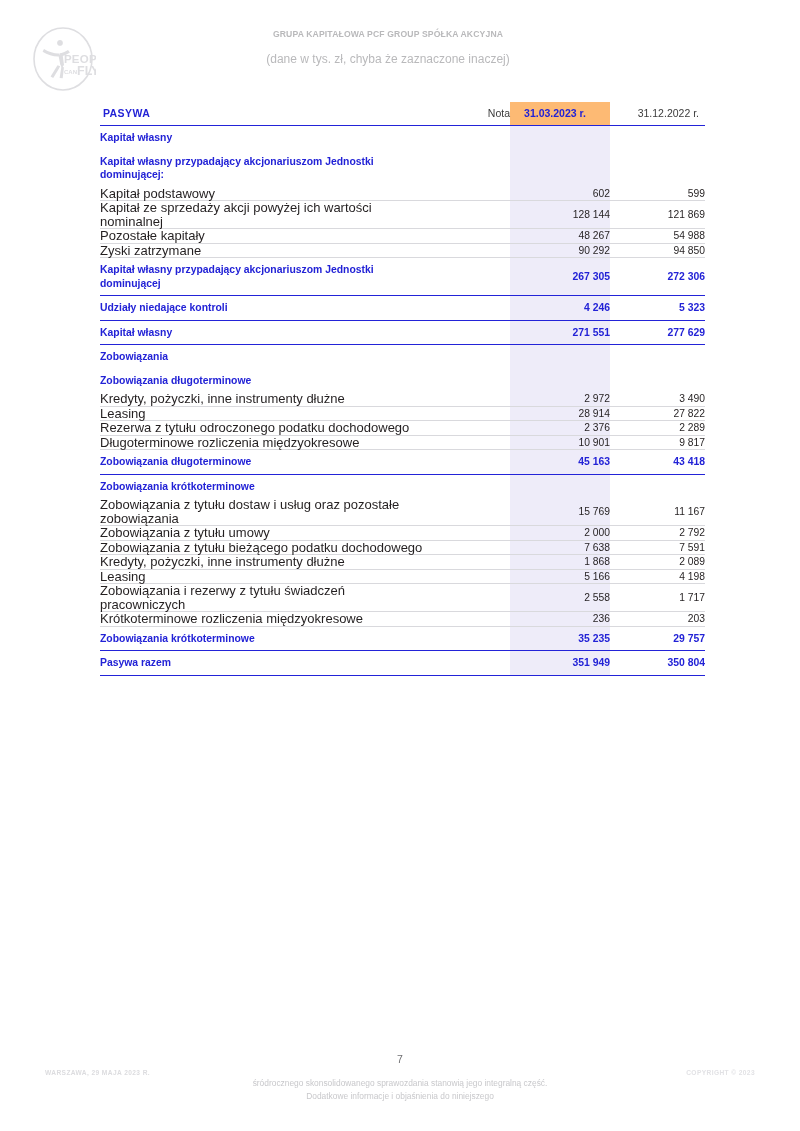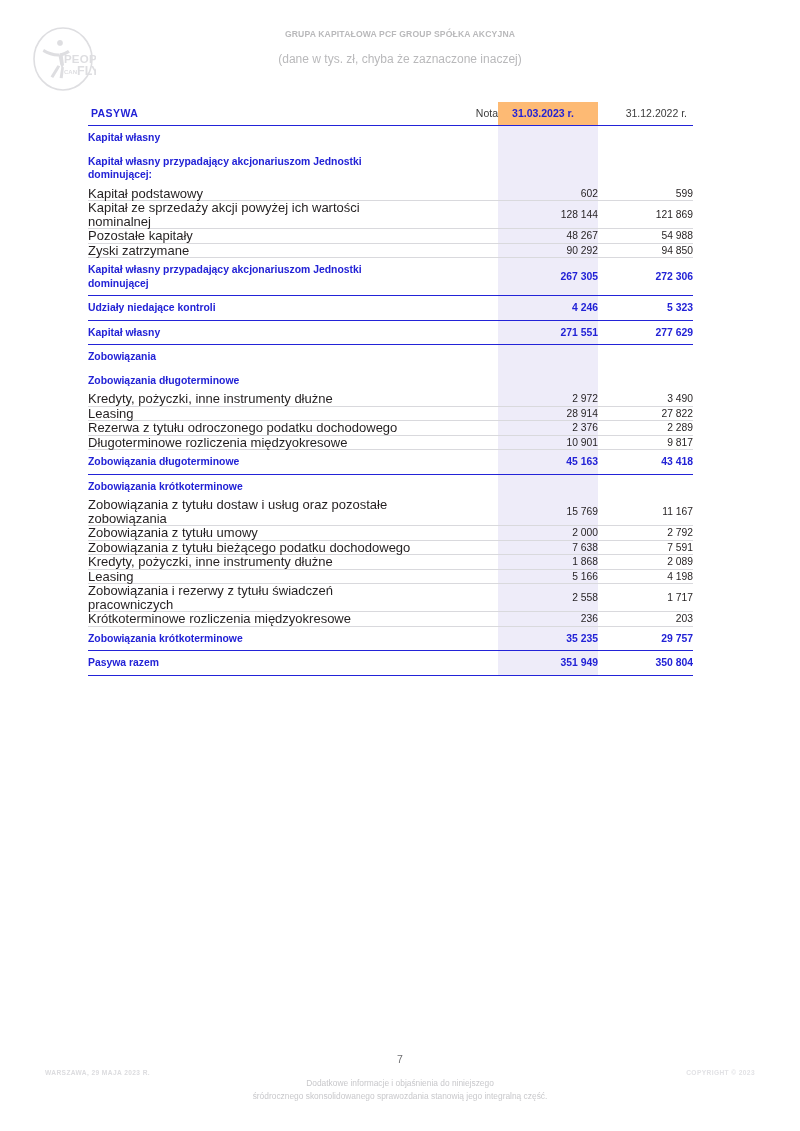--- a/index.html
+++ b/index.html
@@ -22,21 +22,21 @@
     width: 800px;
     height: 100px;
   }
   #brand-logo {
     position: absolute;
     left: 30px; top: 26px;
     width: 66px; height: 66px;
   }
   #header-text-block {
     position: absolute;
-    left: 150px; top: 28px;
+    left: 138px; top: 28px;
     width: 500px;
     text-align: center;
     color: #b9b9bb;
   }
   .hdr-line1 {
     font-size: 8.6px;
     font-weight: bold;
     letter-spacing: .15px;
     line-height: 13px;
     white-space: nowrap;
@@ -49,21 +49,21 @@
   .hdr-line3 {
     font-size: 12px;
     line-height: 13px;
     white-space: nowrap;
     margin-top: 12px;
   }
 
   
   #balance-table-wrap {
     position: absolute;
-    left: 88px; top: 102px;
+    left: 100px; top: 102px;
     width: 605px;
   }
   table.fin {
     width: 605px;
     border-collapse: collapse;
     table-layout: fixed;
   }
   table.fin col.c-label { width: 330px; }
   table.fin col.c-note  { width: 80px; }
   table.fin col.c-cur   { width: 100px; }
@@ -400,16 +400,16 @@
         </tr>
       </tbody>
   </table>
 </div>
 
 <div id="page-footer">
   <div id="page-number">7</div>
   <div id="footer-left">WARSZAWA, 29 MAJA 2023 R.</div>
   <div id="footer-right">COPYRIGHT © 2023</div>
   <div id="footnote">
+    <div>śródrocznego skonsolidowanego sprawozdania  stanowią jego integralną część.</div>
     <div>Dodatkowe informacje i objaśnienia do niniejszego</div>
-    <div>śródrocznego skonsolidowanego sprawozdania  stanowią jego integralną część.</div>
   </div>
 </div>
 
 </body></html>

